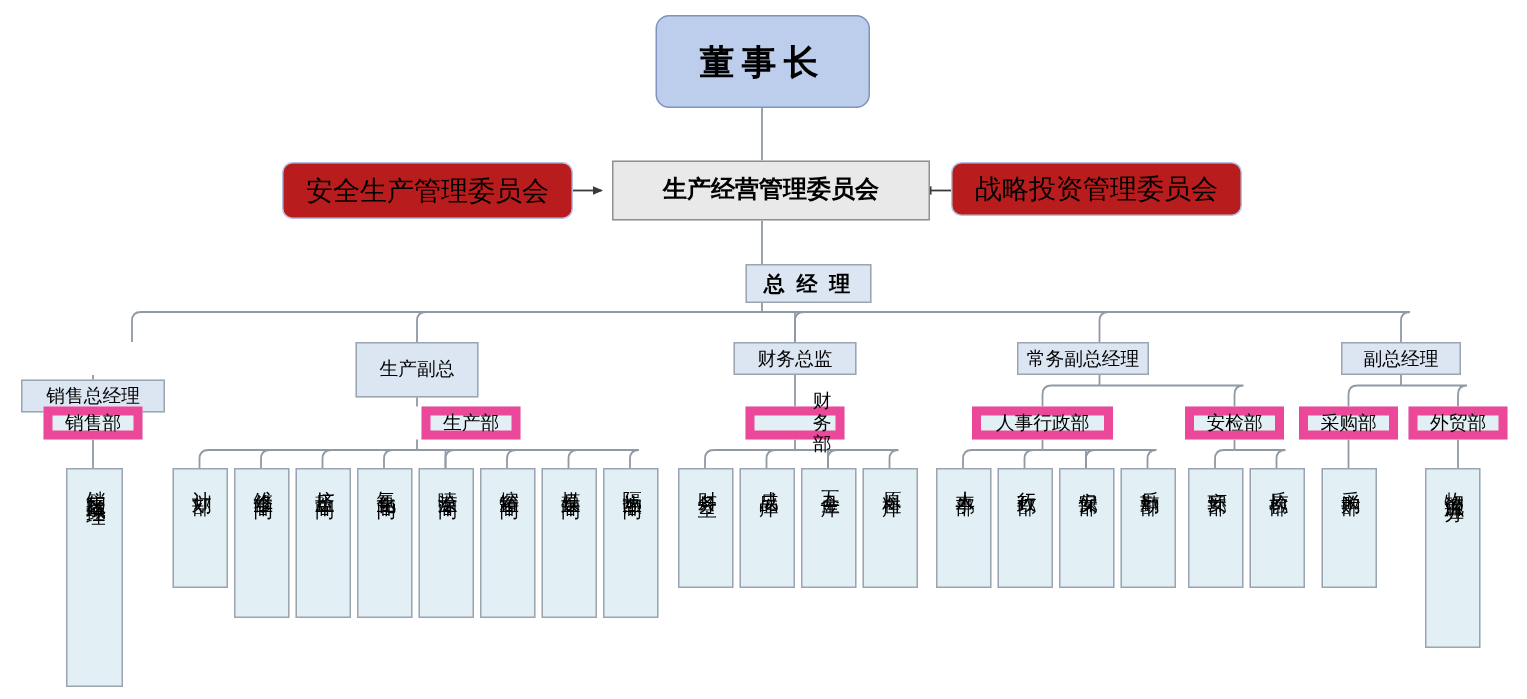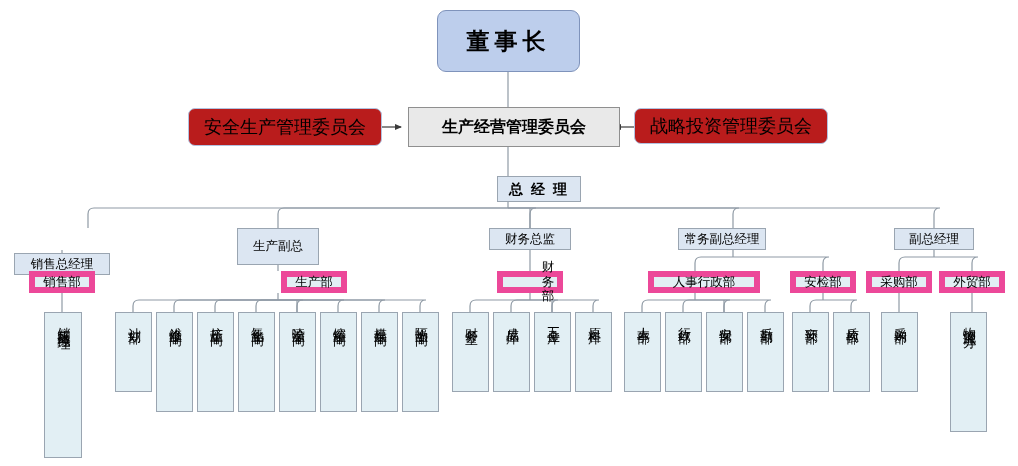--- a/index.html
+++ b/index.html
@@ -136,21 +136,21 @@
       </div>
       <div class="node n-dept" style="left: 29px; top: 271px; width: 66px; height: 22px;">
         <span>销售部</span>
       </div>
       <div class="node n-dept" style="left: 245px; top: 271px; width: 66px; height: 22px; margin-left: 36px;">
         <span>生产部</span>
       </div>
       <div class="node n-dept" style="left: 497px; top: 271px; width: 66px; height: 22px; padding-left: 36px;">
         <span>财务部</span>
       </div>
-      <div class="node n-dept" style="left: 648px; top: 271px; width: 112px; height: 22px;">
+      <div class="node n-dept" style="left: 648px; top: 271px; width: 94px; height: 22px;">
         <span>人事行政部</span>
       </div>
       <div class="node n-dept" style="left: 790px; top: 271px; width: 66px; height: 22px; justify-content: center;">
         <span>安检部</span>
       </div>
       <div class="node n-dept" style="left: 866px; top: 271px; width: 66px; height: 22px;">
         <span>采购部</span>
       </div>
       <div class="node n-dept" style="left: 939px; top: 271px; width: 66px; height: 22px;">
         <span>外贸部</span>

